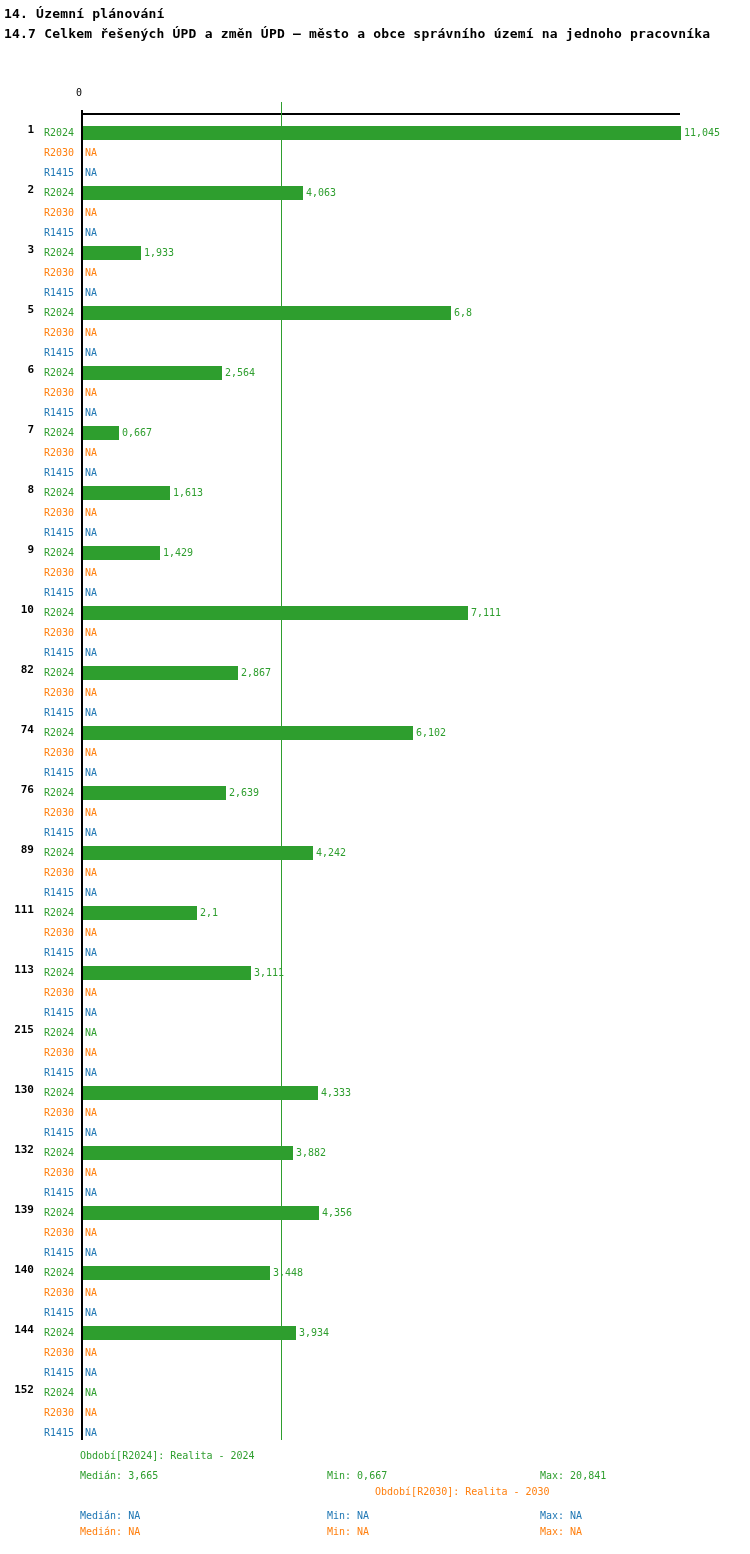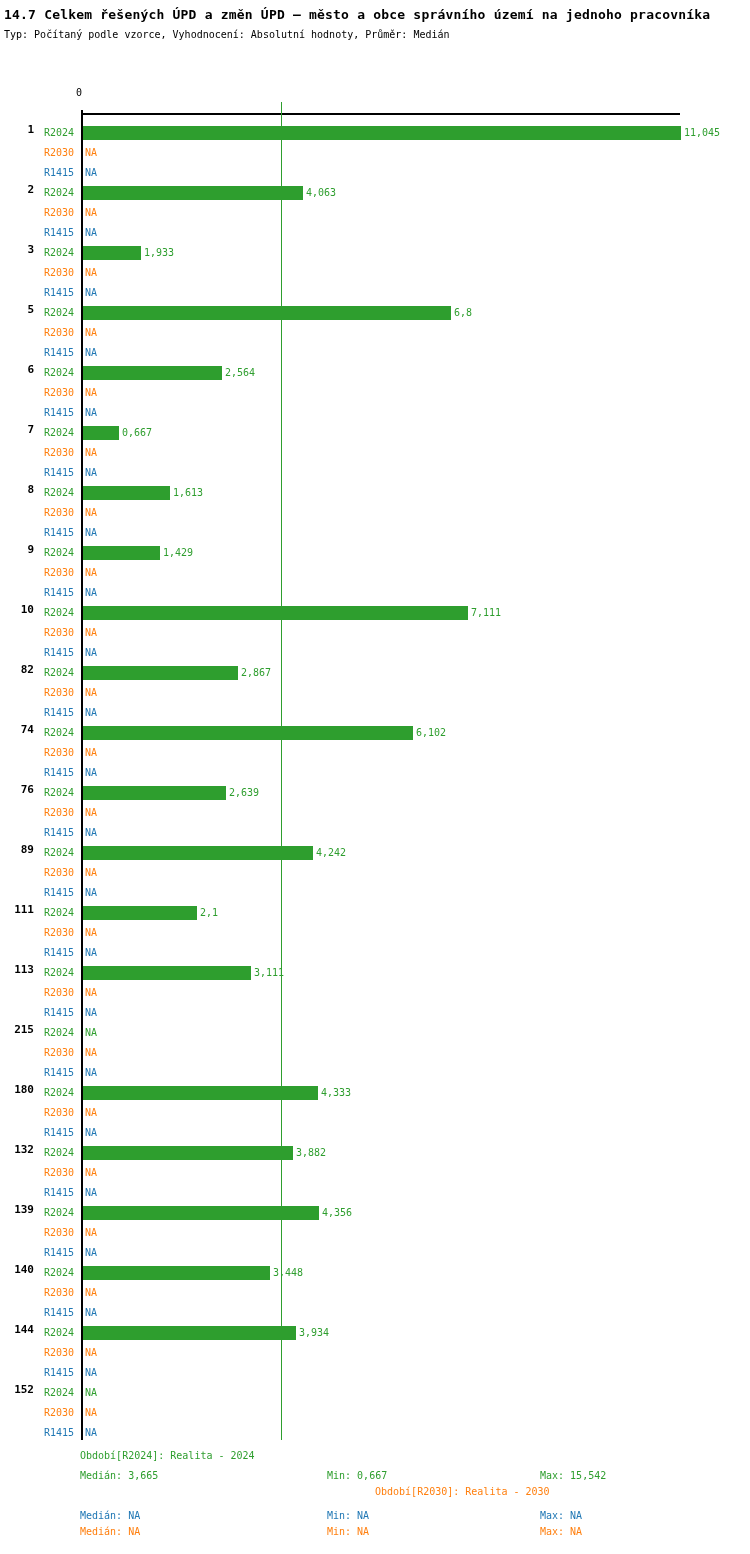--- a/index.html
+++ b/index.html
@@ -39,22 +39,22 @@
   .frow{position:relative;height:20px;}
   .fcell{position:absolute;line-height:20px;white-space:nowrap;}
   .c1{left:80px;} .c2{left:375px;} .c3{left:80px;}
   .m1{left:80px;} .m2{left:327px;} .m3{left:540px;}
   .green{color:#2e9e2e;} .orange{color:#ff7f0e;margin-top:36px;} .blue{color:#1f77b4;}
 </style>
 </head>
 <body>
 
 <div class="titles">
+  <div class="title-main">14. Územní plánování</div>
   <div class="title-sub">14.7 Celkem řešených ÚPD a změn ÚPD – město a obce správního území  na jednoho pracovníka</div>
-  <div class="meta-line">Typ: Počítaný podle vzorce, Vyhodnocení: Absolutní hodnoty, Průměr: Medián</div>
 </div>
 
 <div class="plot" id="plot">
   <div class="axis-zero-label">0</div>
   <div class="axis-vline" id="axis-vline" style="height: 1330px;"></div>
   <div class="axis-topline" id="axis-topline" style="width: 598px;"></div>
   <div class="median-line" id="median-line" style="left: 281px; height: 1338px;"></div>
   <div id="rows">
       <div class="row-group" style="top: 7px;">
         <div class="grp-index">1</div>
@@ -305,21 +305,21 @@
         <div class="srow s1" style="top: 48px;">
           <span class="skey">R2030</span>
           <span class="vlabel" style="left: 85px;">NA</span>
         </div>
         <div class="srow s2" style="top: 68px;">
           <span class="skey">R1415</span>
           <span class="vlabel" style="left: 85px;">NA</span>
         </div>
       </div>
       <div class="row-group" style="top: 967px;">
-        <div class="grp-index">180</div>
+        <div class="grp-index">130</div>
         <div class="srow s0" style="top: 28px;">
           <span class="skey">R2024</span>
           <div class="bar" style="width: 235px; background: rgb(46, 158, 46);"></div>
           <span class="vlabel" style="left: 321px;">4,333</span>
         </div>
         <div class="srow s1" style="top: 48px;">
           <span class="skey">R2030</span>
           <span class="vlabel" style="left: 85px;">NA</span>
         </div>
         <div class="srow s2" style="top: 68px;">
@@ -410,21 +410,21 @@
 </div>
 
 <div class="footer">
   <div class="frow">
     <span class="fcell c1 green">Období[R2024]: Realita - 2024</span>
     <span class="fcell c2 orange">Období[R2030]: Realita - 2030</span>
   </div>
   <div class="frow">
     <span class="fcell m1 green">Medián: 3,665</span>
     <span class="fcell m2 green">Min: 0,667</span>
-    <span class="fcell m3 green">Max: 15,542</span>
+    <span class="fcell m3 green">Max: 20,841</span>
   </div>
   <div class="frow">
     <span class="fcell m1 orange">Medián: NA</span>
     <span class="fcell m2 orange">Min: NA</span>
     <span class="fcell m3 orange">Max: NA</span>
   </div>
   <div class="frow">
     <span class="fcell m1 blue">Medián: NA</span>
     <span class="fcell m2 blue">Min: NA</span>
     <span class="fcell m3 blue">Max: NA</span>

